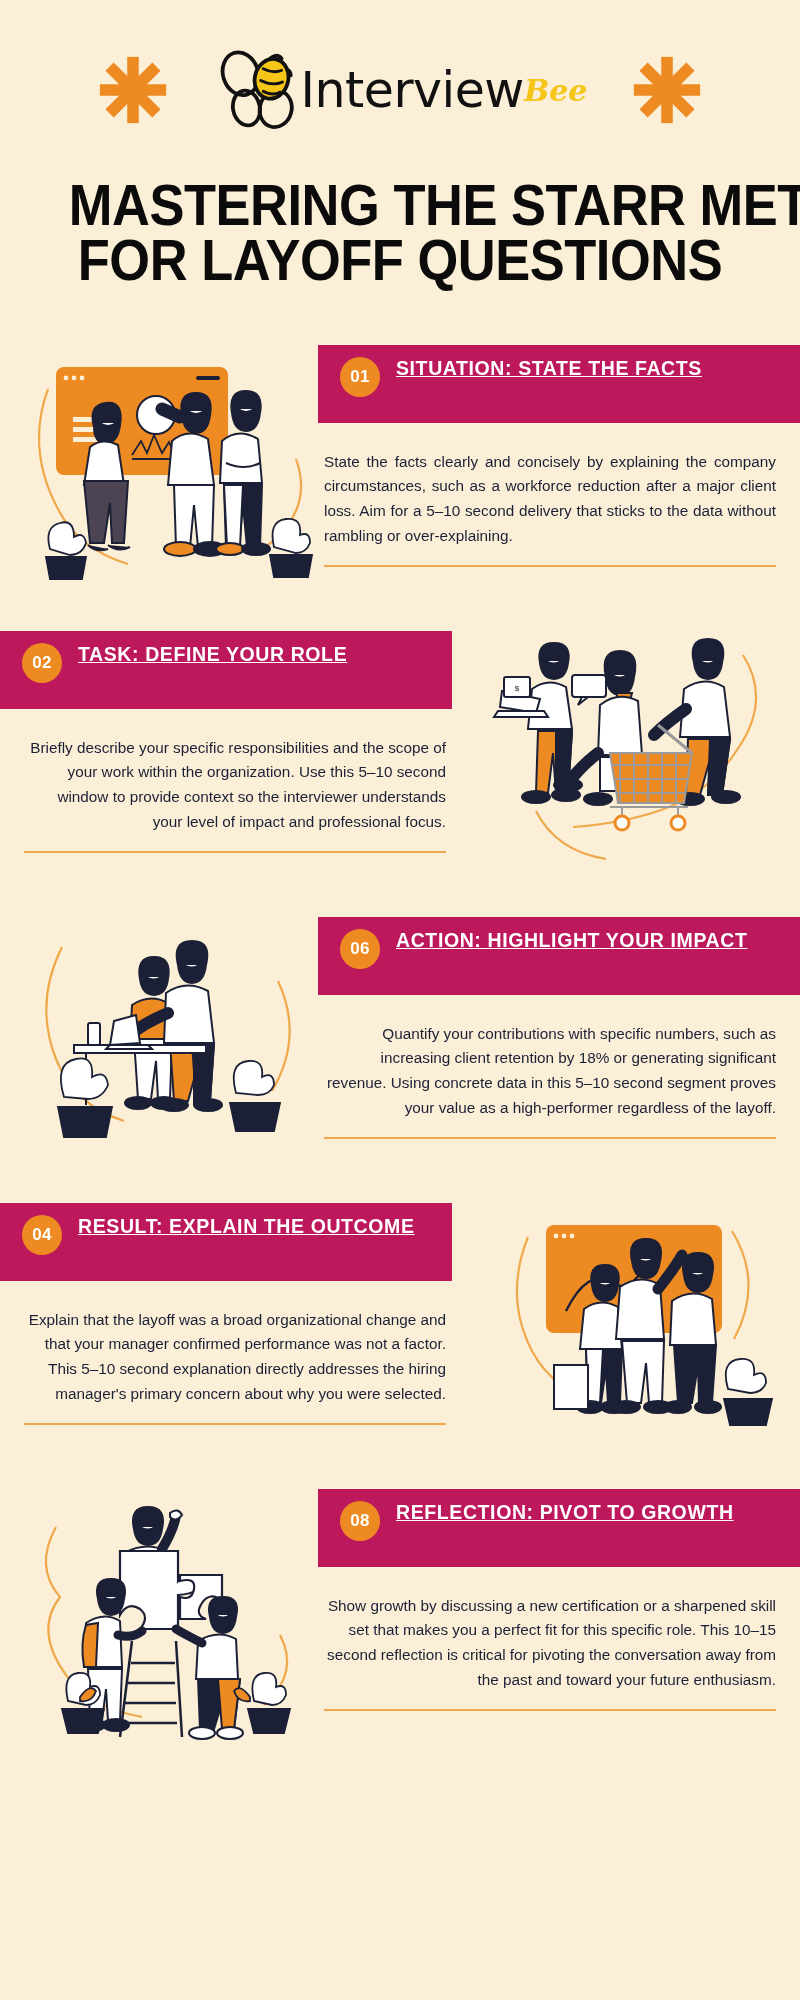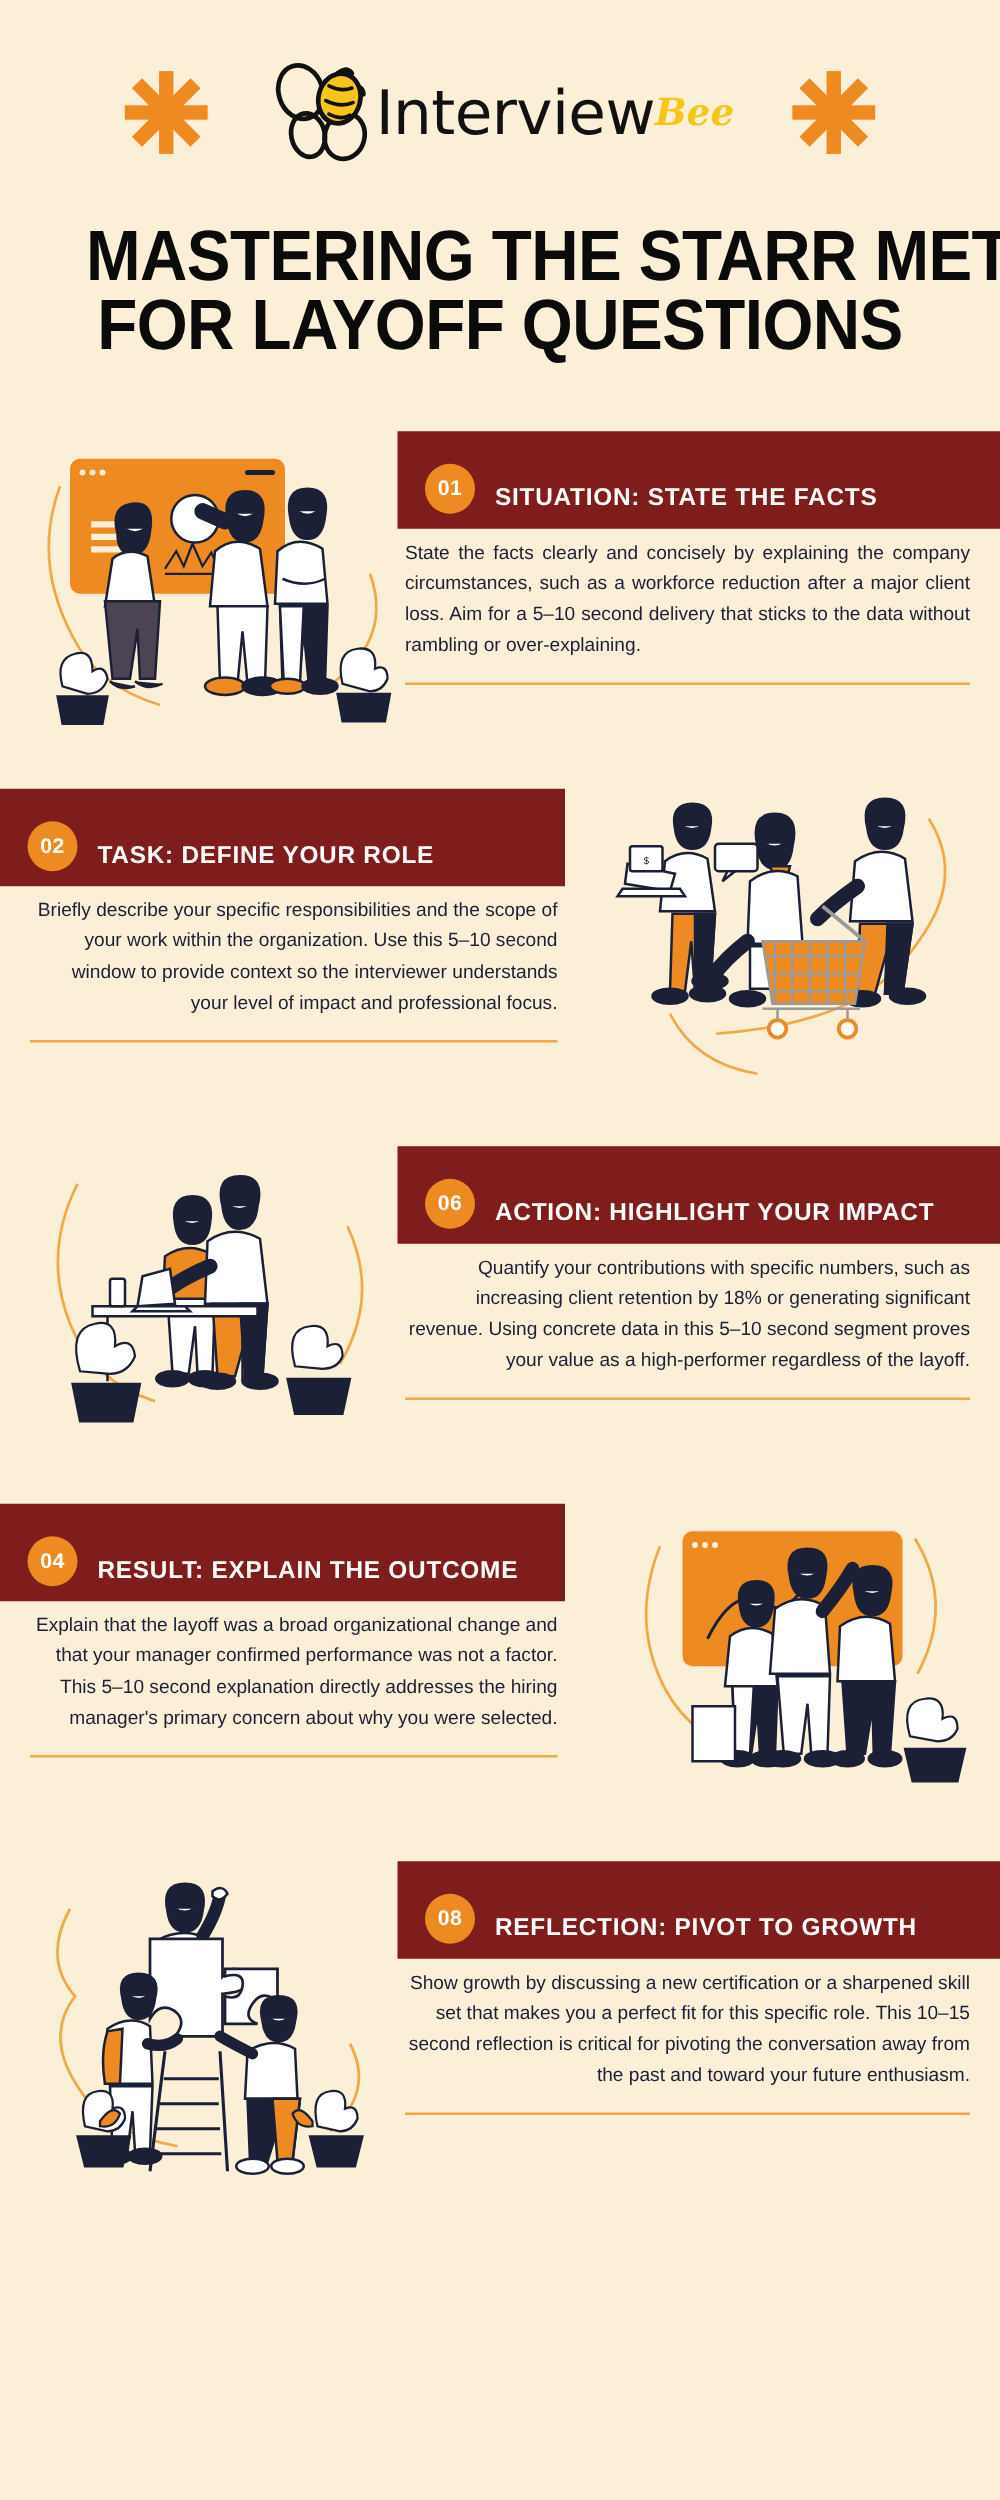--- a/index.html
+++ b/index.html
@@ -74,24 +74,24 @@
     height: 250px;
   }
   .section.left-img .illus  { left: 28px; }
   .section.right-img .illus { right: 22px; }
 
   .panel { position: absolute; top: 0; }
   .section.left-img .panel  { right: 0;  width: 500px; }
   .section.right-img .panel { left: 0;   width: 470px; }
 
   .card-head {
-    background: #7f1d1d;
+    background: #be185d;
     min-height: 78px;
     display: flex;
-    align-items: flex-end;
+    align-items: flex-start;
     gap: 16px;
     padding: 12px 22px;
   }
   .section.left-img .card-head  { margin-left: 18px; }
   .section.right-img .card-head { margin-right: 18px; }
 
   .badge {
     flex: 0 0 auto;
     width: 40px; height: 40px;
     border-radius: 50%;
@@ -102,24 +102,25 @@
     display: flex; align-items: center; justify-content: center;
     letter-spacing: 0.3px;
   }
   .card-title {
     color: #FFFFFF;
     font-size: 19.5px;
     font-weight: 700;
     letter-spacing: 0.6px;
     line-height: 1.2;
     text-transform: uppercase;
+    text-decoration: underline;
   }
 
   .card-body {
-    padding: 8px 24px 0 24px;
+    padding: 27px 24px 0 24px;
     font-size: 15.3px;
     line-height: 1.62;
     color: #1B2036;
   }
   .card-body.justify  { text-align: justify; }
   .card-body.left     { text-align: right; }
   .card-body.right    { text-align: right; }
 
   .divider {
     height: 2px;

